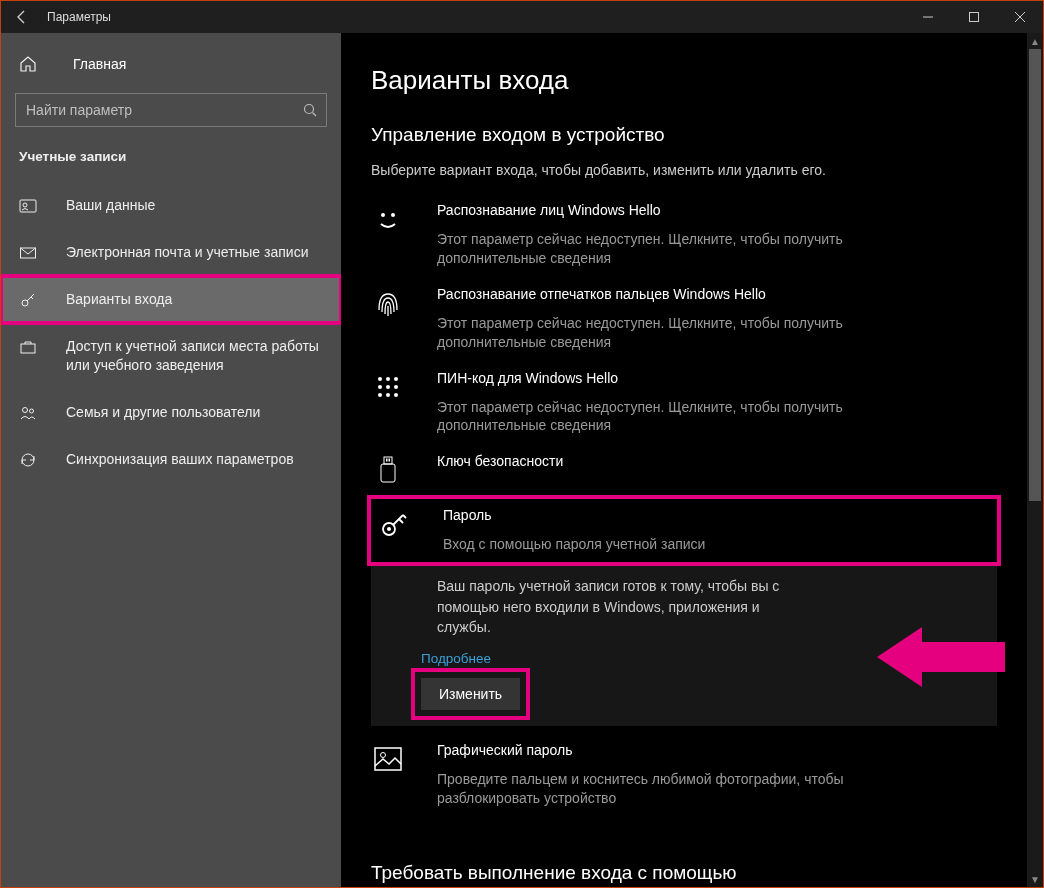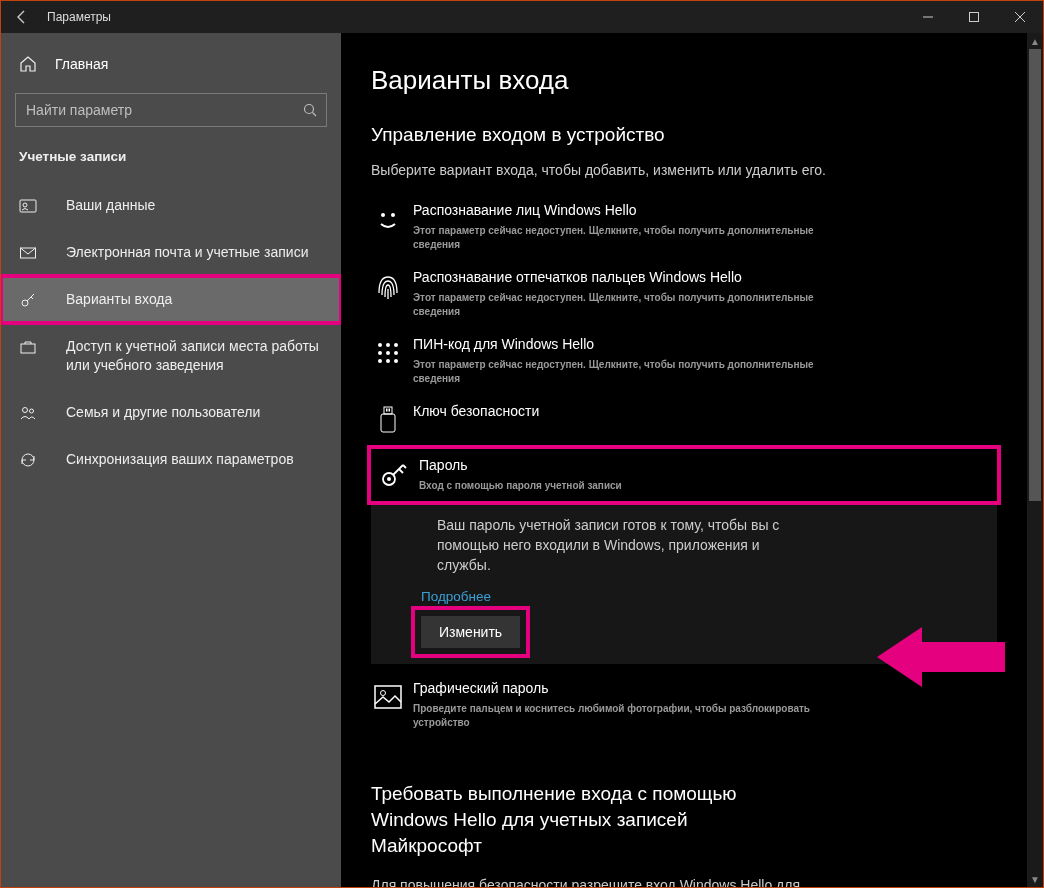--- a/index.html
+++ b/index.html
@@ -34,21 +34,21 @@
   .tb-controls { margin-left:auto; display:flex; }
   .tb-btn { width: 46px; height: 32px; display:flex; align-items:center; justify-content:center; cursor:pointer;}
   .content { flex:1; display:flex; overflow:hidden; }
   .sidebar {
     width: 340px;
     background: #4b4b4b;
     display:flex; flex-direction:column;
     padding-top: 14px;
   }
   .home-row {
-    display:flex; align-items:center; gap: 18px;
+    display:flex; align-items:center; gap: 36px;
     padding: 8px 18px; margin-bottom: 12px; cursor:pointer;
   }
   .search-wrap { padding: 0 14px 18px 14px; }
   .search {
     height: 34px; border:1px solid #7a7a7a; background:transparent;
     display:flex; align-items:center;
     padding: 0 8px 0 10px;
   }
   .search input {
     flex:1; background:transparent; border:none; outline:none; color:#ccc;
@@ -67,30 +67,30 @@
     flex:1; background:#000; position:relative; overflow:hidden;
     display:flex;
   }
   .main-scroll {
     flex:1; overflow-y:auto; padding: 32px 30px 40px 30px;
   }
   .h1 { font-size: 26px; font-weight:400; margin-bottom: 28px; }
   .h2 { font-size: 19px; font-weight:400; margin-bottom: 16px; margin-top: 8px;}
   .subtext { color:#ccc; font-size:14px; margin-bottom: 18px; }
   .option {
-    display:flex; gap:8px; align-items:flex-start;
+    display:flex; gap:32px; align-items:flex-start;
     padding: 6px 0 12px 0;
   }
   .opt-icon {
     width: 34px; height:34px; display:flex; align-items:center; justify-content:center; flex-shrink:0;
     color:#fff;
   }
   .opt-body { flex:1; }
   .opt-title { color:#fff; font-size:14px; }
-  .opt-desc { color:#9a9a9a; font-size:10px; margin-top:6px; line-height:1.35; max-width: 420px; font-weight: bold;}
+  .opt-desc { color:#9a9a9a; font-size:14px; margin-top:12px; line-height:1.35; max-width: 420px;}
   .opt-container.highlight { outline:4px solid #e4007e; outline-offset:0; padding:4px 6px; }
   .expanded-panel {
     background:#171717; padding: 14px 14px 16px 50px;
     margin-bottom: 10px;
   }
   .expanded-text { color:#ccc; font-size:14px; line-height:1.45; max-width:370px;margin-left:16px; }
   .link { color:#3aa0d8; font-size:13.5px; display:inline-block; margin-top:14px; cursor:pointer; }
   .change-row { display:flex; margin-top:12px; padding-right: 8px;}
   .change-btn {
     background:#343434; color:#fff; border:none; padding:8px 18px; font-size:14px; cursor:pointer;

